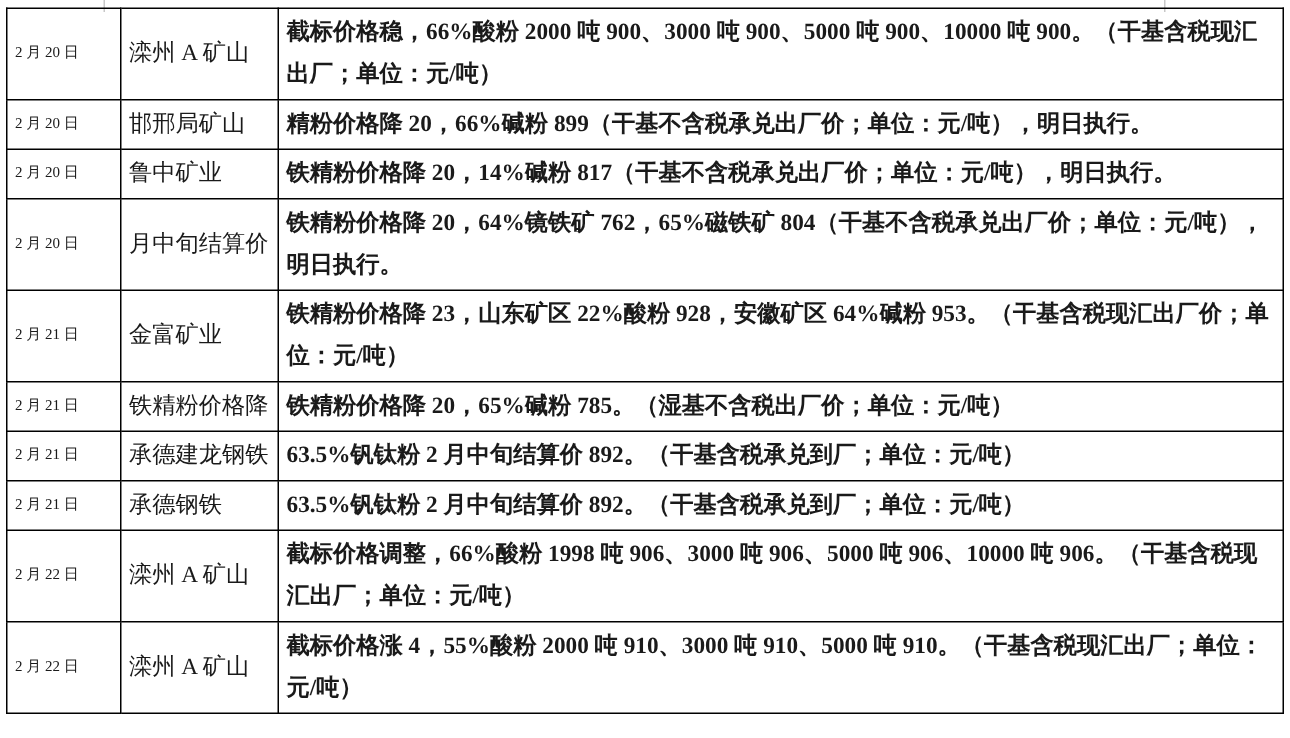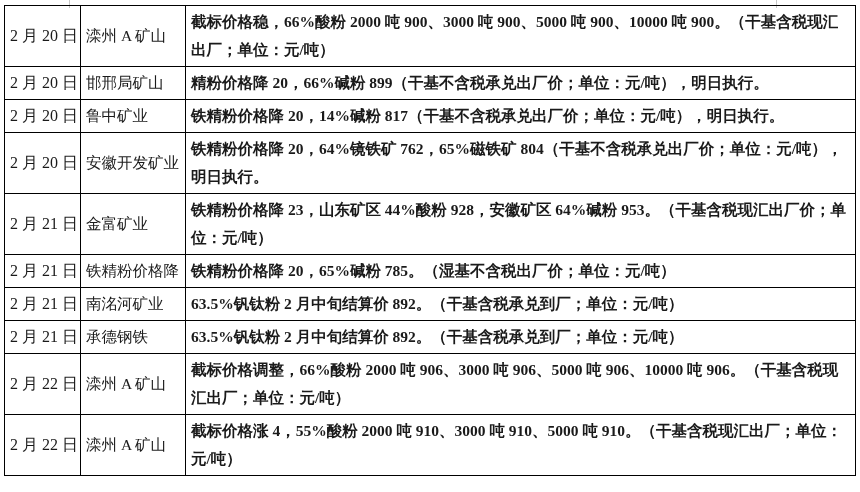--- a/index.html
+++ b/index.html
@@ -36,21 +36,21 @@
   table.price-table td {
     border: 1.5px solid #000000;
     vertical-align: middle;
     line-height: 28px;
     padding: 2px 5px;
     word-break: break-all;
   }
   td.c-date {
     width: 76px;
     white-space: nowrap;
-    font-size: 16px;
+    font-size: 10px;
     padding: 2px 1px;
   }
   td.c-company {
     width: 105px;
     text-align: left;
     padding-left: 8px;
     padding-right: 8px;
   }
   td.c-detail {
     width: 670px;
@@ -83,47 +83,47 @@
     <td class="c-company">邯邢局矿山</td>
     <td class="c-detail">精粉价格降 20，66%碱粉 899（干基不含税承兑出厂价；单位：元/吨），明日执行。</td>
   </tr>
       <tr>
     <td class="c-date">2 月 20 日</td>
     <td class="c-company">鲁中矿业</td>
     <td class="c-detail">铁精粉价格降 20，14%碱粉 817（干基不含税承兑出厂价；单位：元/吨），明日执行。</td>
   </tr>
       <tr>
     <td class="c-date">2 月 20 日</td>
-    <td class="c-company">安徽开发矿业</td>
+    <td class="c-company">月中旬结算价</td>
     <td class="c-detail">铁精粉价格降 20，64%镜铁矿 762，65%磁铁矿 804（干基不含税承兑出厂价；单位：元/吨），明日执行。</td>
   </tr>
       <tr>
     <td class="c-date">2 月 21 日</td>
     <td class="c-company">金富矿业</td>
-    <td class="c-detail">铁精粉价格降 23，山东矿区 44%酸粉 928，安徽矿区 64%碱粉 953。（干基含税现汇出厂价；单位：元/吨）</td>
+    <td class="c-detail">铁精粉价格降 23，山东矿区 22%酸粉 928，安徽矿区 64%碱粉 953。（干基含税现汇出厂价；单位：元/吨）</td>
   </tr>
       <tr>
     <td class="c-date">2 月 21 日</td>
     <td class="c-company">铁精粉价格降</td>
     <td class="c-detail">铁精粉价格降 20，65%碱粉 785。（湿基不含税出厂价；单位：元/吨）</td>
   </tr>
       <tr>
     <td class="c-date">2 月 21 日</td>
-    <td class="c-company">南洺河矿业</td>
+    <td class="c-company">承德建龙钢铁</td>
     <td class="c-detail">63.5%钒钛粉 2 月中旬结算价 892。（干基含税承兑到厂；单位：元/吨）</td>
   </tr>
       <tr>
     <td class="c-date">2 月 21 日</td>
     <td class="c-company">承德钢铁</td>
     <td class="c-detail">63.5%钒钛粉 2 月中旬结算价 892。（干基含税承兑到厂；单位：元/吨）</td>
   </tr>
       <tr>
     <td class="c-date">2 月 22 日</td>
     <td class="c-company">滦州 A 矿山</td>
-    <td class="c-detail">截标价格调整，66%酸粉 2000 吨 906、3000 吨 906、5000 吨 906、10000 吨 906。（干基含税现汇出厂；单位：元/吨）</td>
+    <td class="c-detail">截标价格调整，66%酸粉 1998 吨 906、3000 吨 906、5000 吨 906、10000 吨 906。（干基含税现汇出厂；单位：元/吨）</td>
   </tr>
       <tr>
     <td class="c-date">2 月 22 日</td>
     <td class="c-company">滦州 A 矿山</td>
     <td class="c-detail">截标价格涨 4，55%酸粉 2000 吨 910、3000 吨 910、5000 吨 910。（干基含税现汇出厂；单位：元/吨）</td>
   </tr>
     </tbody>
 </table>
 
 </body></html>

